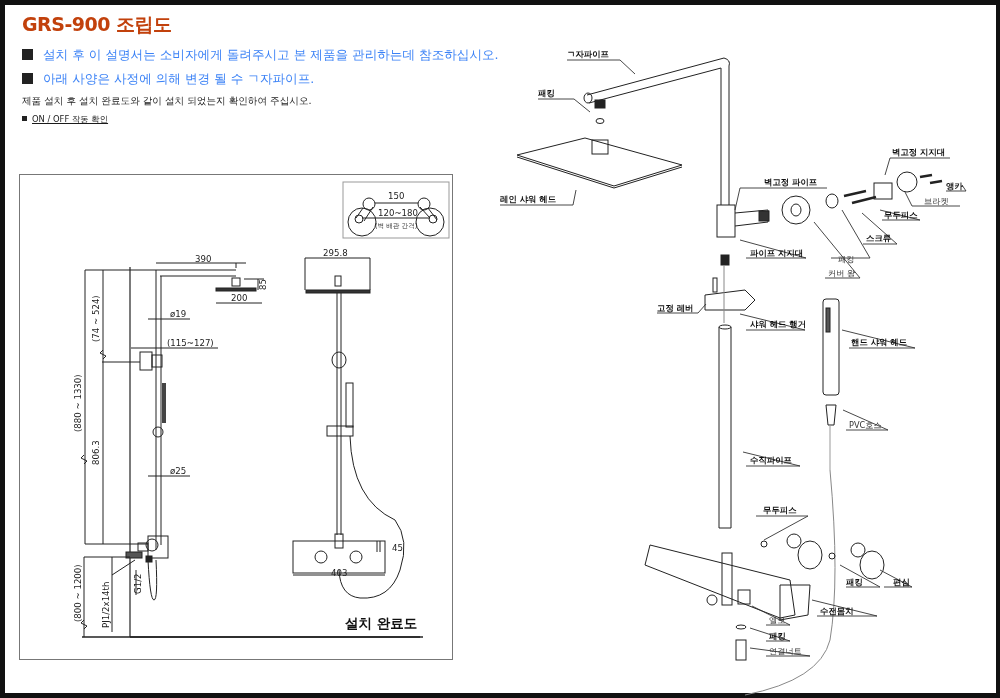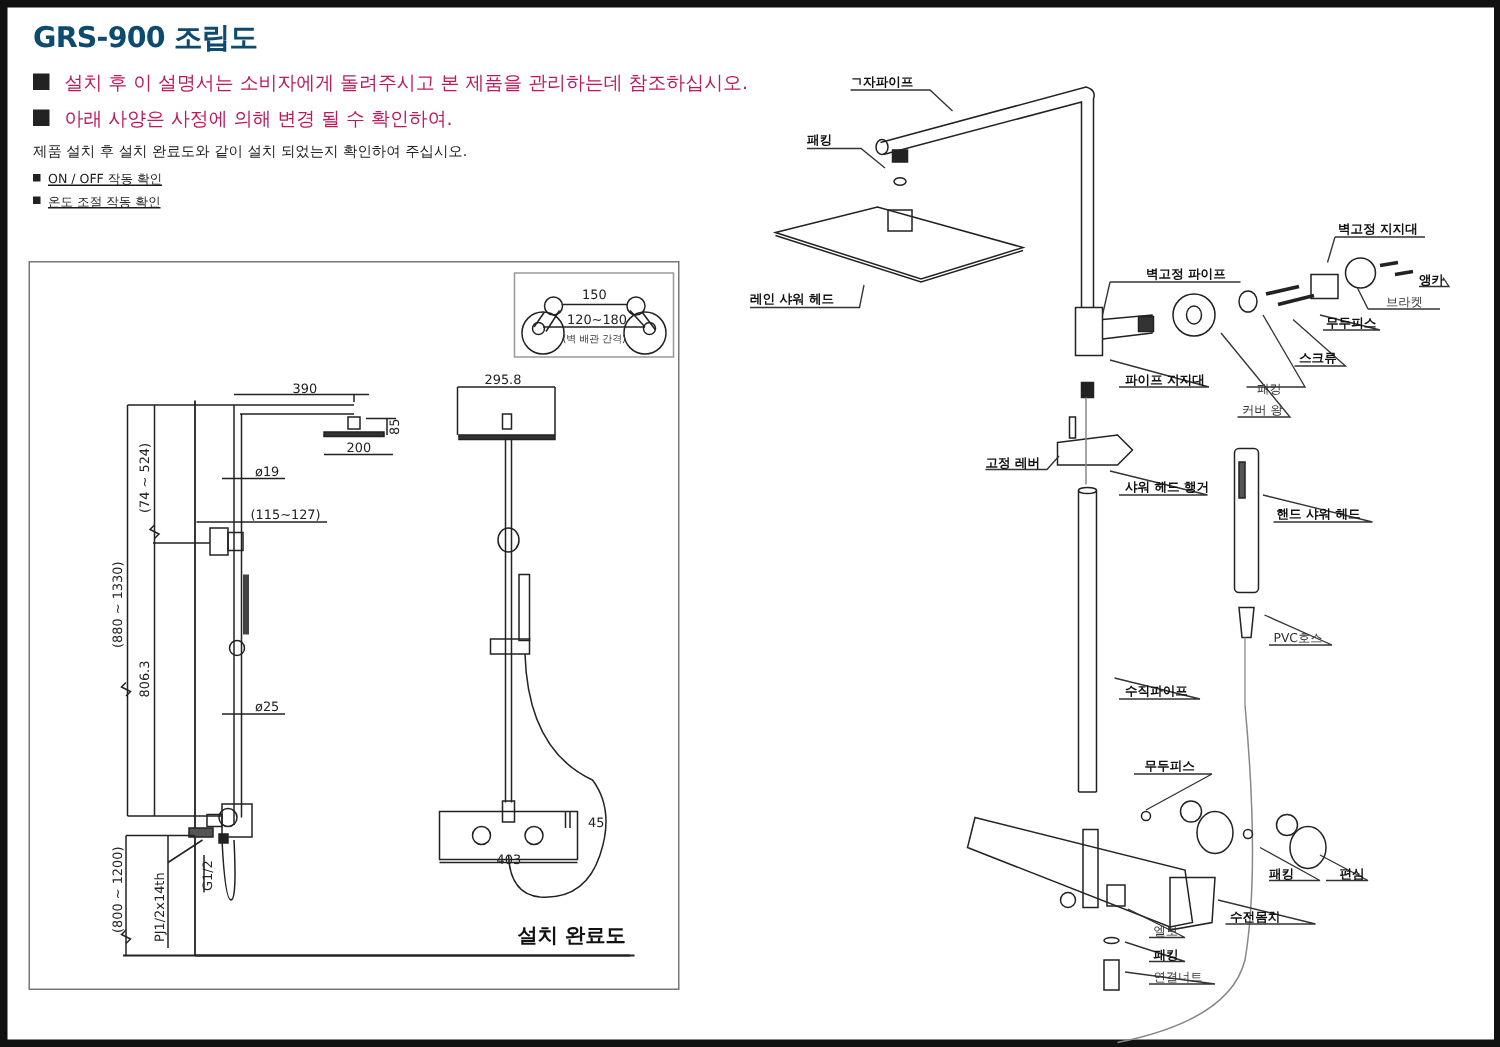--- a/index.html
+++ b/index.html
@@ -1,22 +1,22 @@
 <!DOCTYPE html>
 <html><head>
 <meta charset="utf-8">
 <style>
   html, body { margin: 0; padding: 0; background: #ffffff; }
   body { width: 1000px; height: 698px; position: relative; overflow: hidden;
          font-family: "DejaVu Sans", sans-serif; color: #1a1a1a; }
   .frame { position: absolute; left: 0; top: 0; width: 1000px; height: 698px;
            box-sizing: border-box; border: 5px solid #111; border-right-width: 4px; border-bottom-width: 5px; }
   .title { position: absolute; left: 22px; top: 12px; font-size: 19px; font-weight: bold;
-           letter-spacing: -0.5px; color: #0c4a6e; }
-  .notice { position: absolute; left: 22px; font-size: 12.6px; color: #be185d; white-space: nowrap; text-align: center; }
+           letter-spacing: -0.5px; color: #c2410c; }
+  .notice { position: absolute; left: 22px; font-size: 12.6px; color: #3b82f6; white-space: nowrap; text-align: center; }
   .notice .sq { display: inline-block; width: 11px; height: 11px; background: #222;
                 margin-right: 10px; vertical-align: -1px; }
   .n1 { top: 47px; } .n2 { top: 71px; }
   .instr { position: absolute; left: 22px; top: 95px; font-size: 9.6px; color: #222; white-space: nowrap; }
   .checks { position: absolute; left: 22px; top: 112px; margin: 0; padding: 0; list-style: none; text-decoration: underline; }
   .checks li { font-size: 8.4px; color: #222; height: 15px; line-height: 15px; white-space: nowrap; }
   .checks li .sb { display: inline-block; width: 5px; height: 5px; background: #222; margin-right: 5px; vertical-align: 1px; }
   .install-box { position: absolute; left: 19px; top: 174px; width: 434px; height: 486px;
                  border: 1.2px solid #777; box-sizing: border-box; }
   svg text { font-family: "DejaVu Sans", sans-serif; }
@@ -29,28 +29,27 @@
 <body>
 
 <div class="frame"></div>
 
 <div class="title">GRS-900 조립도</div>
 
 <div class="notice n1">
   <span class="sq"></span><span>설치 후 이 설명서는 소비자에게 돌려주시고 본 제품을 관리하는데 참조하십시오.</span>
 </div>
 <div class="notice n2">
-  <span class="sq"></span><span>아래 사양은 사정에 의해 변경 될 수 확인하여.</span>
+  <span class="sq"></span><span>아래 사양은 사정에 의해 변경 될 수 ㄱ자파이프.</span>
 </div>
 
 <div class="instr">제품 설치 후 설치 완료도와 같이 설치 되었는지 확인하여 주십시오.</div>
 
 <ul class="checks">
   <li><span class="sb"></span><span>ON / OFF 작동 확인</span></li>
-  <li><span class="sb"></span><span>온도 조절 작동 확인</span></li>
 </ul>
 
 <div class="install-box"></div>
 
 <svg class="drawings" width="1000" height="698" viewBox="0 0 1000 698">
   <g fill="none" stroke="#222" stroke-width="1">
 
     <g>
       <rect x="343" y="182" width="106" height="56" stroke="#999" stroke-width="1"></rect>
       <circle cx="362" cy="222" r="14"></circle>

